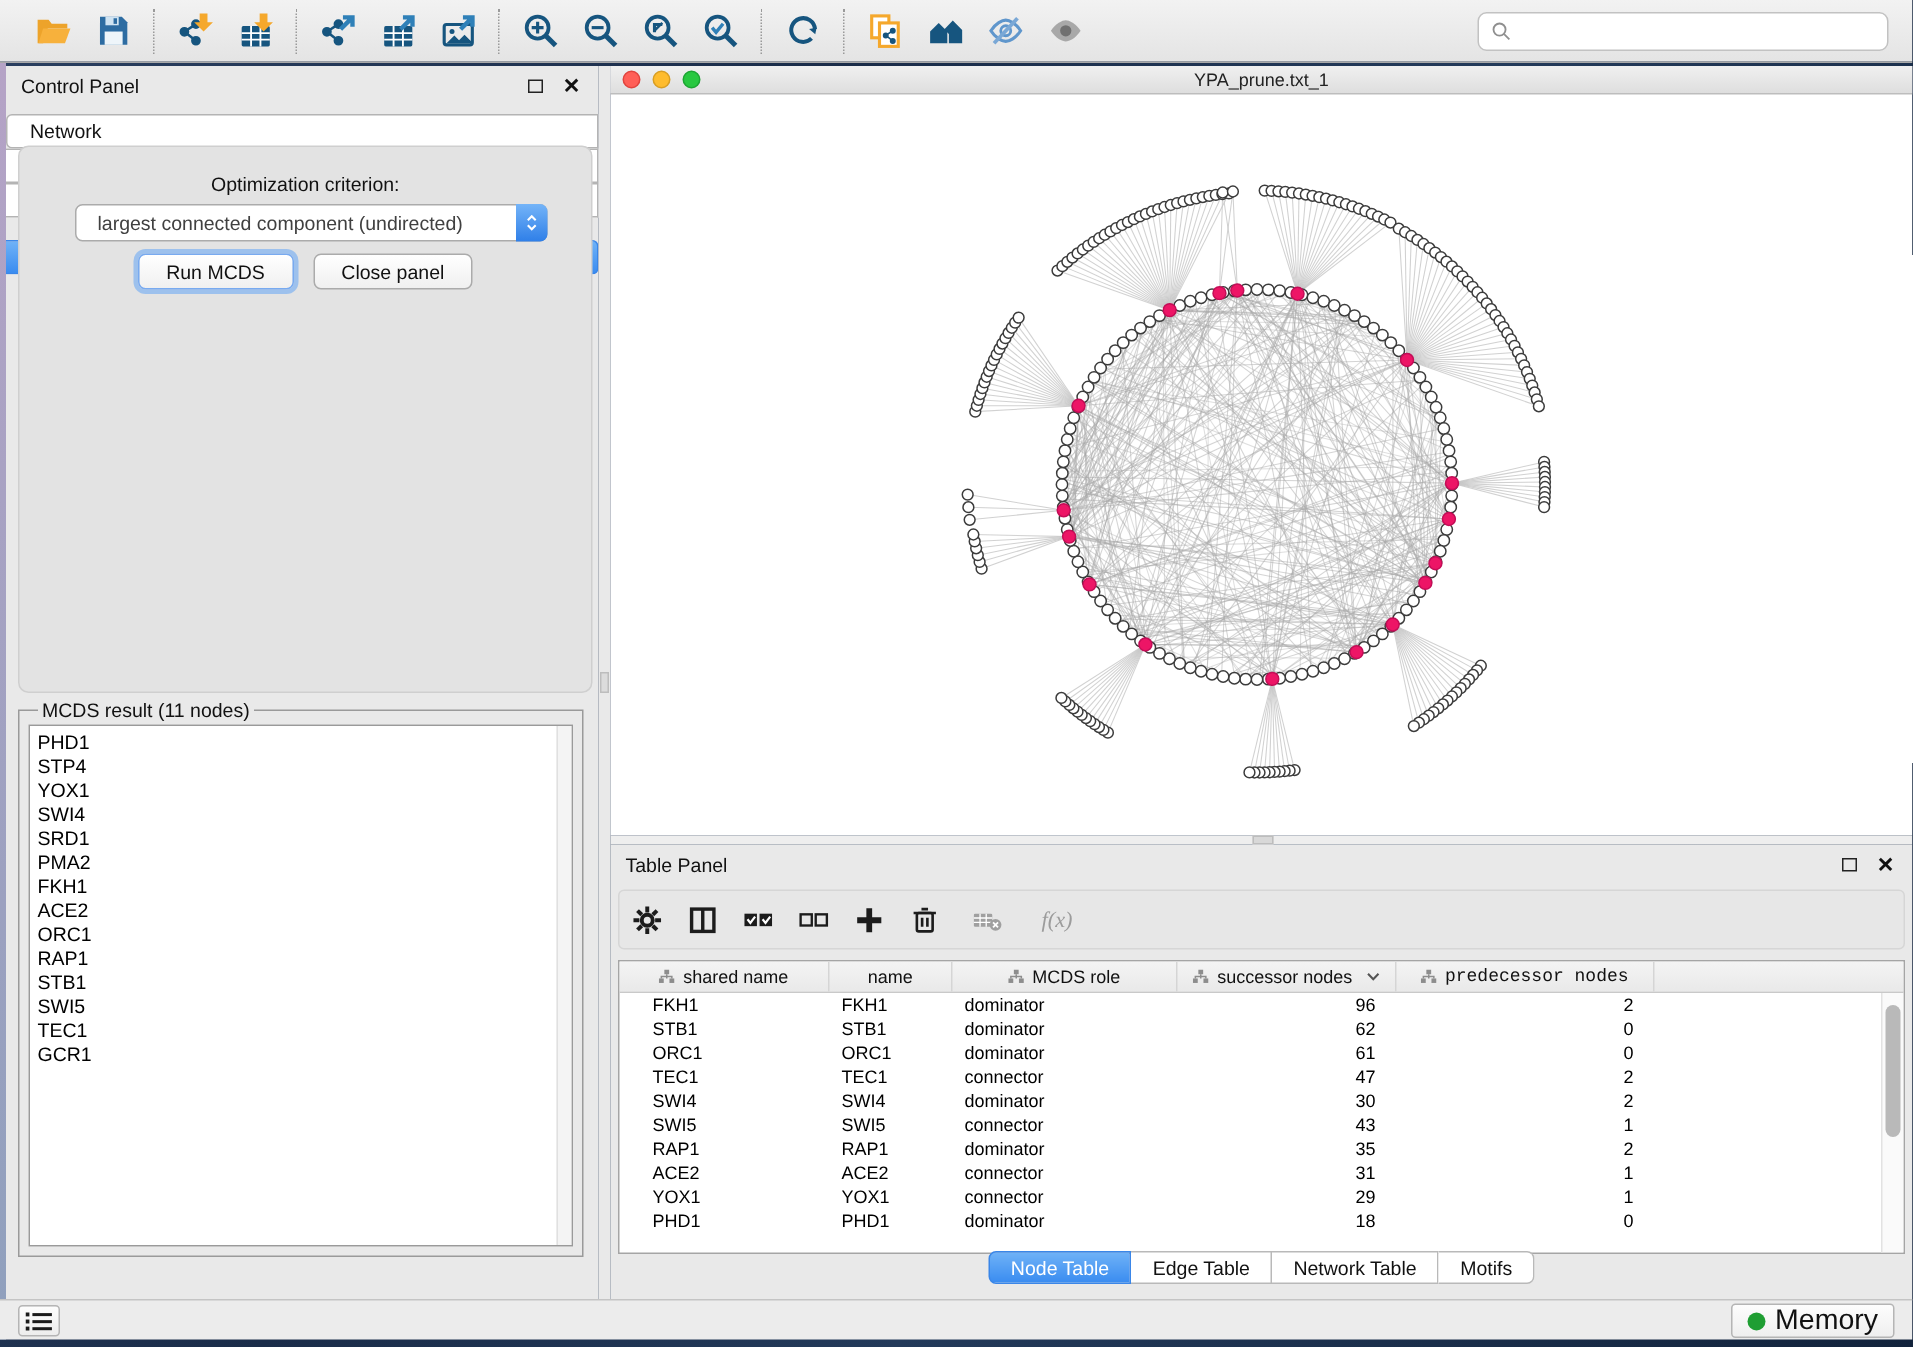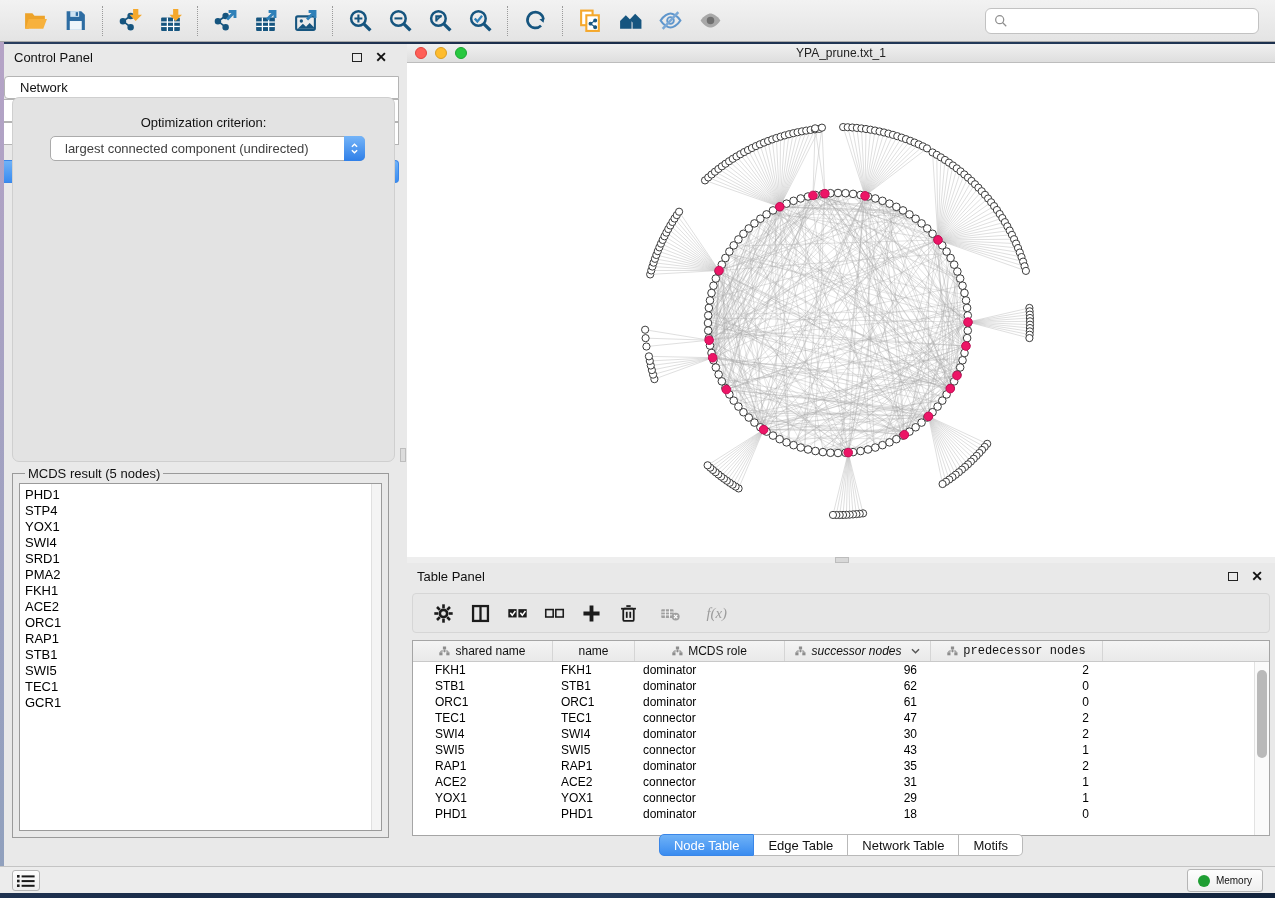--- a/index.html
+++ b/index.html
@@ -70,21 +70,21 @@
   .net-canvas { width:868px; height:494px; display:block; }
 
   .v-sash { position:absolute; left:399px; top:44px; width:8px; height:822px; background:#e9e9e9; }
   .v-sash .handle { position:absolute; left:1px; top:404px; width:6px; height:14px; background:#dcdcdc; border:1px solid #bdbdbd; }
   .h-sash { position:absolute; left:407px; top:557px; width:868px; height:6px; background:#eeeeee; }
   .h-sash .handle { position:absolute; left:428px; top:0px; width:14px; height:6px; background:#d8d8d8; border:1px solid #bdbdbd; }
 
   
   .table-panel { position:absolute; left:407px; top:563px; width:868px; height:303px; background:#e9e9e9; }
   .tp-toolbar { position:absolute; left:5px; top:30px; width:858px; height:40px; background:#e7e7e7;
-    border:1px solid #d6d6d6; border-radius:4px; display:flex; align-items:center; gap:16px; padding-left:20px; }
+    border:1px solid #d6d6d6; border-radius:4px; display:flex; align-items:center; gap:16px; padding-left:8px; }
   .tp-btn { background:none; border:none; display:flex; align-items:center; }
   .tp-btn svg { width:21px; height:21px; }
   .tp-btn.wide svg { width:30px; height:21px; }
 
   .data-table { position:absolute; left:5px; top:77px; width:858px; height:196px; background:#fff; border:1px solid #a5a5a5; overflow:hidden; }
   .dt-header { display:flex; height:21px; background:linear-gradient(#f4f4f4,#e9e9e9); border-bottom:1px solid #c9c9c9; }
   .dt-hcell { display:flex; align-items:center; justify-content:center; gap:5px; font-size:12px; color:#111;
     border-right:1px solid #d5d5d5; position:relative; }
   .dt-hcell svg.tree { width:11px; height:10px; }
   .dt-hcell svg.sort { width:9px; height:6px; margin-left:4px; }
@@ -100,21 +100,21 @@
     display:flex; align-items:center; font-size:13px; color:#111; }
   .btab:first-child { border-left:1px solid #b9b9b9; border-radius:5px 0 0 5px; }
   .btab:last-child { border-radius:0 5px 5px 0; }
   .btab.active { background:linear-gradient(#6fb2f7,#3a8cf0); border-color:#3a86e8; color:#fff; }
 
   
   .status-bar { position:absolute; left:0; top:866px; width:1275px; height:27px; background:#ececec; border-top:1px solid #c4c4c4; }
   .list-btn { position:absolute; left:12px; top:3px; width:28px; height:21px; background:linear-gradient(#fdfdfd,#ededed);
     border:1px solid #b5b5b5; border-radius:3px; display:flex; align-items:center; justify-content:center; }
   .memory-btn { position:absolute; right:12px; top:2px; height:23px; padding:0 10px; background:linear-gradient(#fdfdfd,#efefef);
-    border:1px solid #b5b5b5; border-radius:3px; display:flex; align-items:center; gap:6px; font-size:10px; color:#111; }
+    border:1px solid #b5b5b5; border-radius:3px; display:flex; align-items:center; gap:6px; font-size:19px; color:#111; }
   .mem-dot { width:12px; height:12px; border-radius:50%; background:#1f9e33; }
 </style>
 </head>
 <body>
 
 <div class="wallpaper"></div>
 <div class="left-strip"></div>
 
 <div class="toolbar" id="main-toolbar">
   <div class="search-wrap">
@@ -322,24 +322,28 @@
       <span class="combo-value">largest connected component (undirected)</span>
       <span class="combo-stepper">
         <svg class="chev" viewBox="0 0 8 5">
             <polyline points="1,4 4,1 7,4" fill="none" stroke="#fff" stroke-width="1.6"></polyline>
           </svg>
         <svg class="chev" viewBox="0 0 8 5">
             <polyline points="1,1 4,4 7,1" fill="none" stroke="#fff" stroke-width="1.6"></polyline>
           </svg>
       </span>
     </div>
+    <div class="btn-row">
+      <button class="push-btn focused">Run MCDS</button>
+      <button class="push-btn">Close panel</button>
+    </div>
   </div>
 
   <fieldset class="result-box">
-    <legend>MCDS result (5 nodes)</legend>
+    <legend>MCDS result (11 nodes)</legend>
     <div class="result-list" id="mcds-list">
       <div class="result-scroll"></div>
     <div>PHD1</div>
         <div>STP4</div>
         <div>YOX1</div>
         <div>SWI4</div>
         <div>SRD1</div>
         <div>PMA2</div>
         <div>FKH1</div>
         <div>ACE2</div>
@@ -1269,21 +1273,21 @@
           <svg class="tree" viewBox="0 0 11 10">
             <g fill="#8d8d8d">
               <rect x="3.9" y="0.5" width="3.2" height="3"></rect>
               <rect x="0.3" y="6.3" width="3.2" height="3"></rect>
               <rect x="7.3" y="6.3" width="3.2" height="3"></rect>
             </g>
             <path d="M5.5 3.5v1.5M1.9 6.3V5h7v1.3M5.5 5v1.3" stroke="#8d8d8d" fill="none"></path>
           </svg>
           <span>MCDS role</span>
         </div>
-        <div class="dt-hcell" style="width: 146px; font-style: italic;">
+        <div class="dt-hcell" style="width: 146px;">
           <svg class="tree" viewBox="0 0 11 10">
             <g fill="#8d8d8d">
               <rect x="3.9" y="0.5" width="3.2" height="3"></rect>
               <rect x="0.3" y="6.3" width="3.2" height="3"></rect>
               <rect x="7.3" y="6.3" width="3.2" height="3"></rect>
             </g>
             <path d="M5.5 3.5v1.5M1.9 6.3V5h7v1.3M5.5 5v1.3" stroke="#8d8d8d" fill="none"></path>
           </svg>
           <span>successor nodes</span>
           <svg class="sort" viewBox="0 0 9 6">

